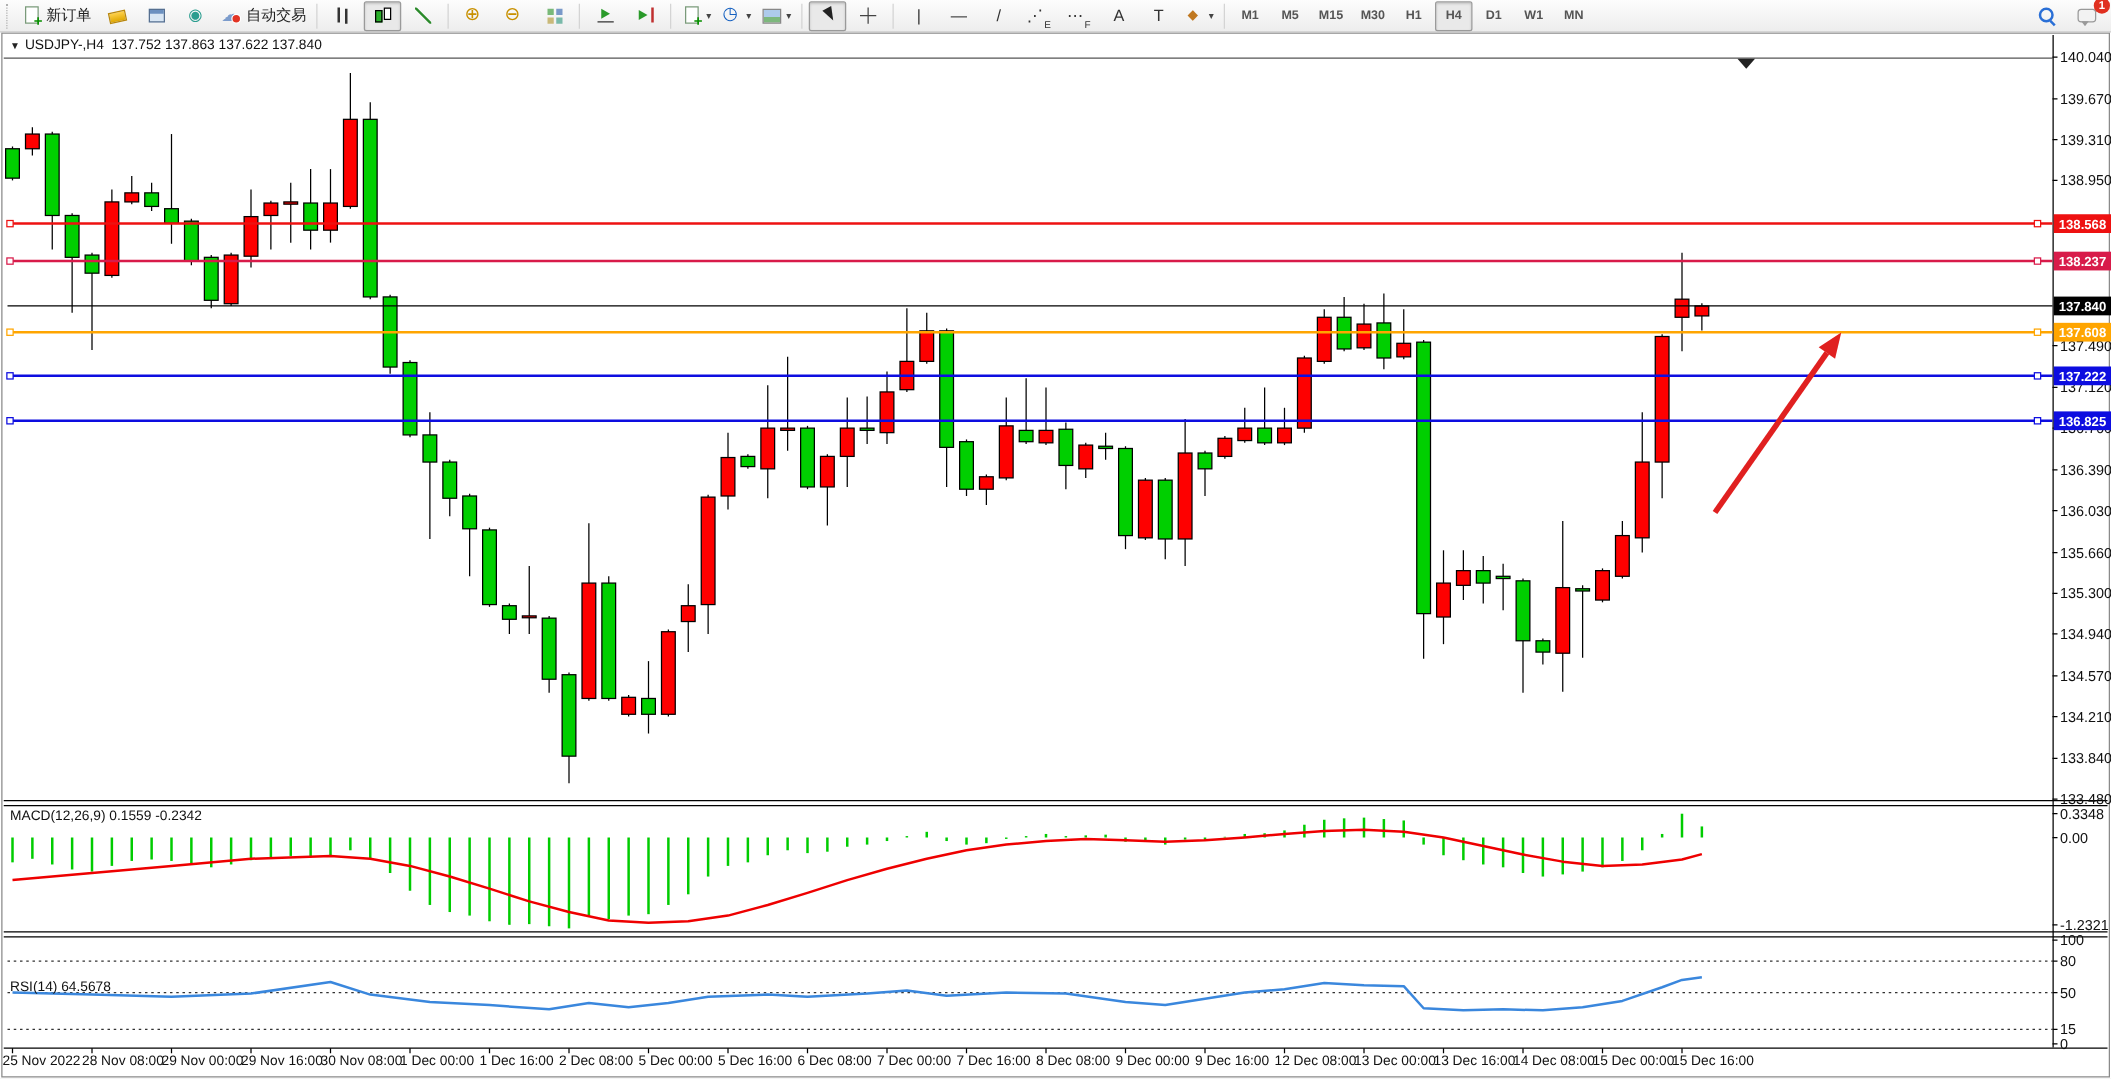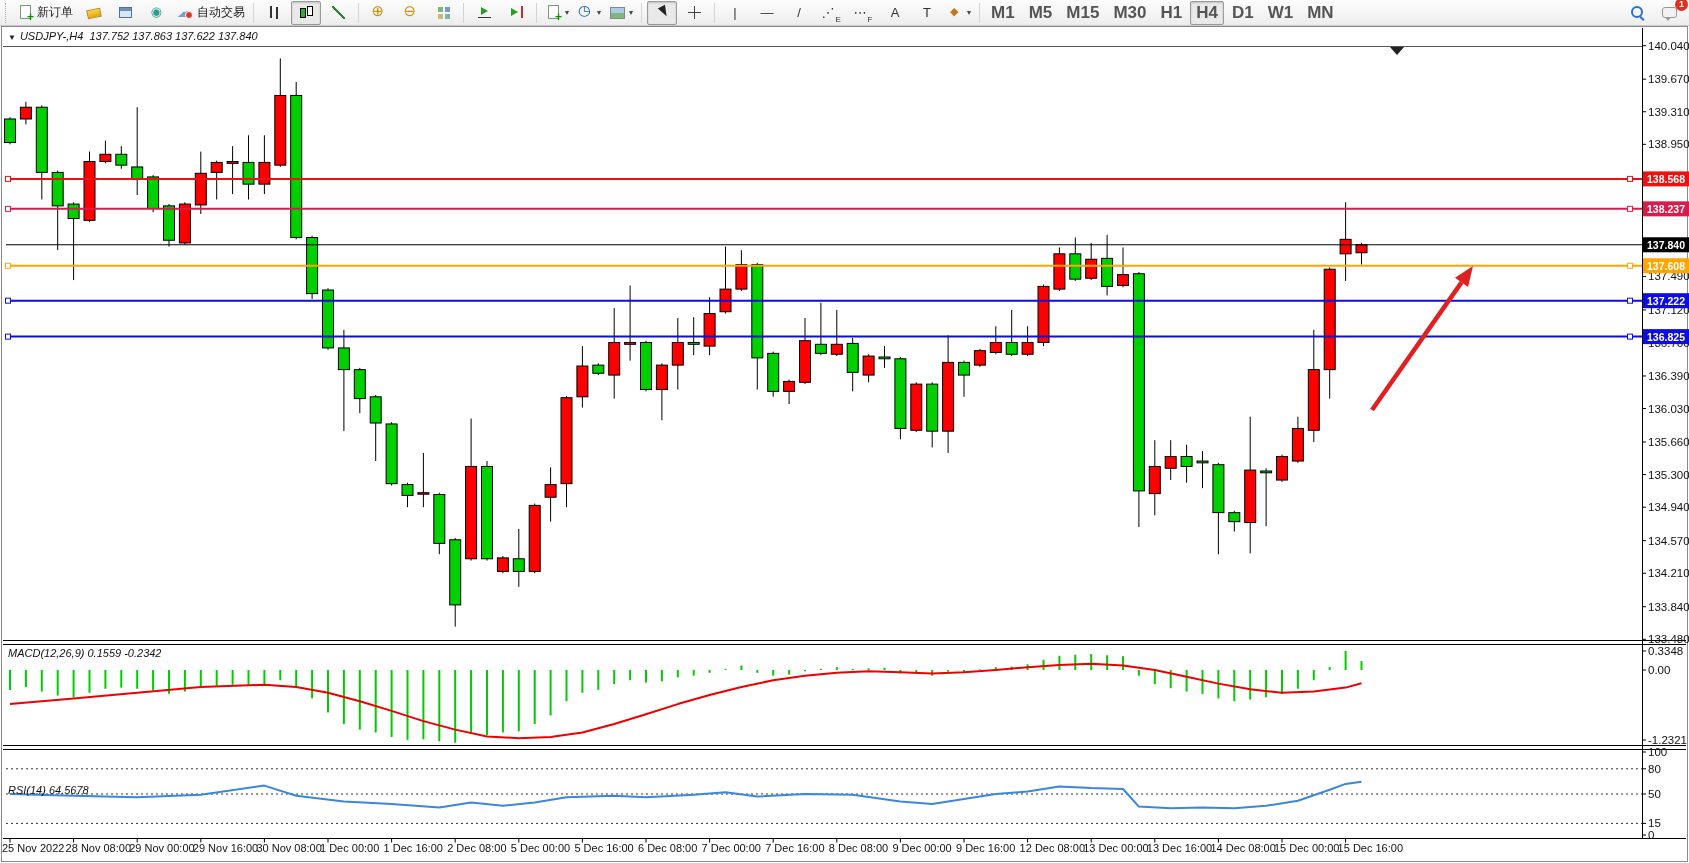--- a/index.html
+++ b/index.html
@@ -8,21 +8,21 @@
   
   .toolbar{position:absolute;left:0;top:0;width:1689px;height:26px;background:linear-gradient(#fdfdfd,#ededed);
            border-bottom:1px solid #c9c9c9;display:flex;align-items:center;box-sizing:border-box;padding:0 4px;z-index:5;text-align:right;}
   .tb-btn{height:22px;min-width:24px;display:flex;align-items:center;justify-content:center;margin:0 1px;
           border:1px solid transparent;border-radius:2px;background:transparent;padding:0 2px;cursor:default;}
   .tb-btn.pressed{border:1px solid #9a9a9a;background:#e9e9e9;box-shadow:inset 0 1px 2px rgba(0,0,0,.18);}
   .tb-btn .lbl{font-size:12px;color:#222;margin-left:3px;white-space:nowrap;}
   .tb-btn .glyph{font-size:13px;color:#333;line-height:1;}
   .tb-btn .sub{font-size:8px;color:#333;margin-left:1px;align-self:flex-end;}
   .tb-btn .dd{font-size:8px;color:#444;margin-left:3px;}
-  .tb-btn.tf .lbl{margin:0;font-weight:700;color:#555;font-size:17px;padding:0 3px;}
+  .tb-btn.tf .lbl{margin:0;font-weight:700;color:#555;font-size:10px;padding:0 3px;}
   .sep{width:1px;height:20px;background:#d4d4d4;margin:0 4px;flex:none;}
   .grip{width:4px;height:20px;border-left:1px dotted #b0b0b0;margin:0 3px 0 1px;flex:none;}
   .spacer{flex:1;}
   .badge{position:absolute;right:-5px;top:-4px;width:13px;height:13px;border-radius:50%;background:#e03020;
          color:#fff;font-size:9px;font-weight:700;display:flex;align-items:center;justify-content:center;}
 
   
   .ic{width:17px;height:17px;display:inline-block;position:relative;flex:none;}
   .ic-doc::before{content:"";position:absolute;left:3px;top:1px;width:9px;height:12px;background:#fff;border:1px solid #7a9a7a;}
   .ic-doc::after{content:"+";position:absolute;right:0px;bottom:-3px;color:#089000;font-weight:700;font-size:12px;}
@@ -49,21 +49,21 @@
   .ic-crosshair::before{content:"";position:absolute;left:2px;top:8px;width:13px;height:1px;background:#444;}
   .ic-crosshair::after{content:"";position:absolute;left:8px;top:2px;width:1px;height:13px;background:#444;}
   .ic-shapes::before{content:"◆";position:absolute;left:3px;top:1px;color:#c07820;font-size:11px;}
   .ic-search::before{content:"";position:absolute;left:2px;top:2px;width:8px;height:8px;border:2px solid #2a6fd6;border-radius:50%;}
   .ic-search::after{content:"";position:absolute;left:12px;top:12px;width:5px;height:2px;background:#2a6fd6;transform:rotate(45deg);transform-origin:0 0;}
   .ic-chat::before{content:"";position:absolute;left:1px;top:3px;width:13px;height:9px;border:1px solid #999;border-radius:3px;background:#f2f2f2;}
   .ic-chat::after{content:"";position:absolute;left:4px;bottom:0px;border-left:3px solid transparent;border-right:3px solid transparent;border-top:4px solid #999;}
 
   
   #chart-svg{position:absolute;left:0;top:0;}
-  .ov{position:absolute;font-size:11px;color:#111;white-space:nowrap;z-index:3;font-style:italic;}
+  .ov{position:absolute;font-size:11px;color:#111;white-space:nowrap;z-index:3;}
   .chart-title{left:8px;top:30px;}
   .chart-title .tri{font-size:8px;margin-right:4px;color:#222;}
   .macd-label{left:8px;top:647px;}
   .rsi-label{left:8px;top:784px;}
 </style>
 </head>
 <body>
 
 <div id="app">
   <div class="toolbar">

